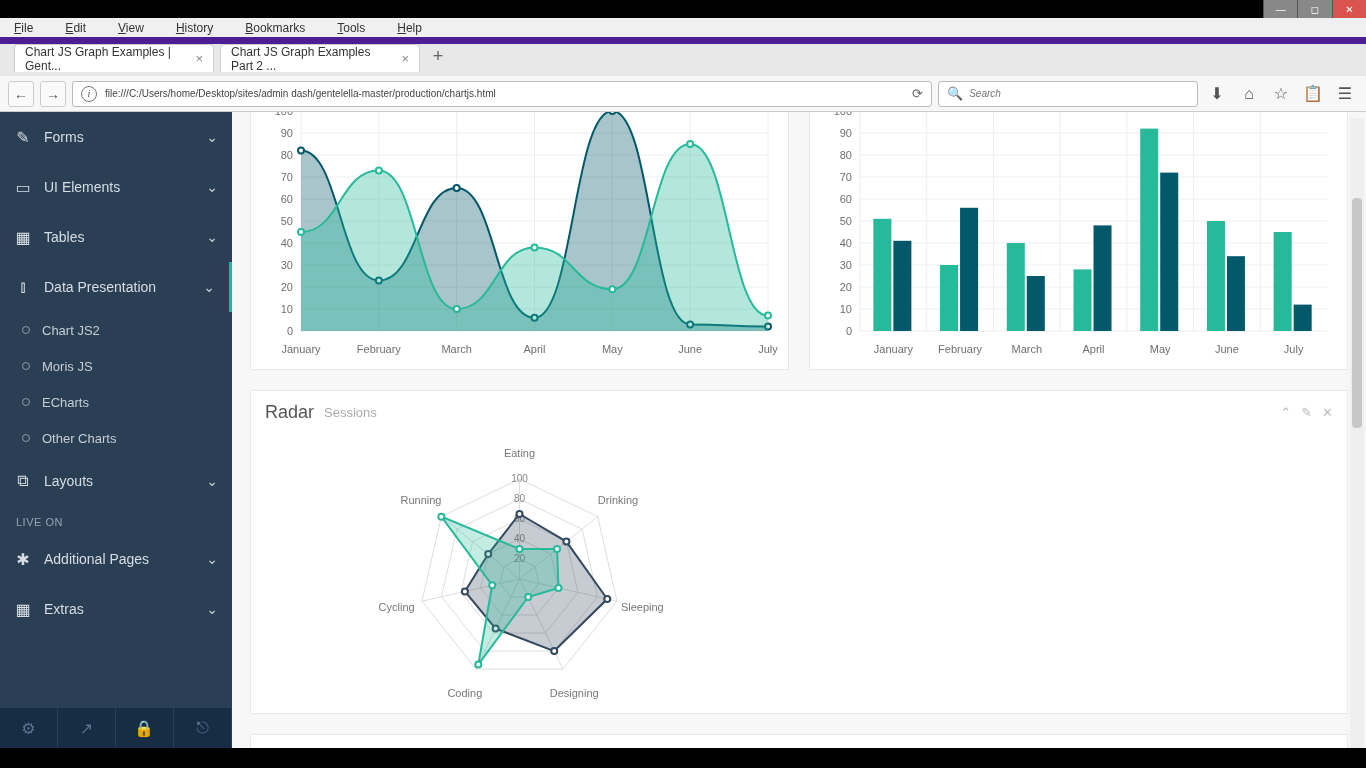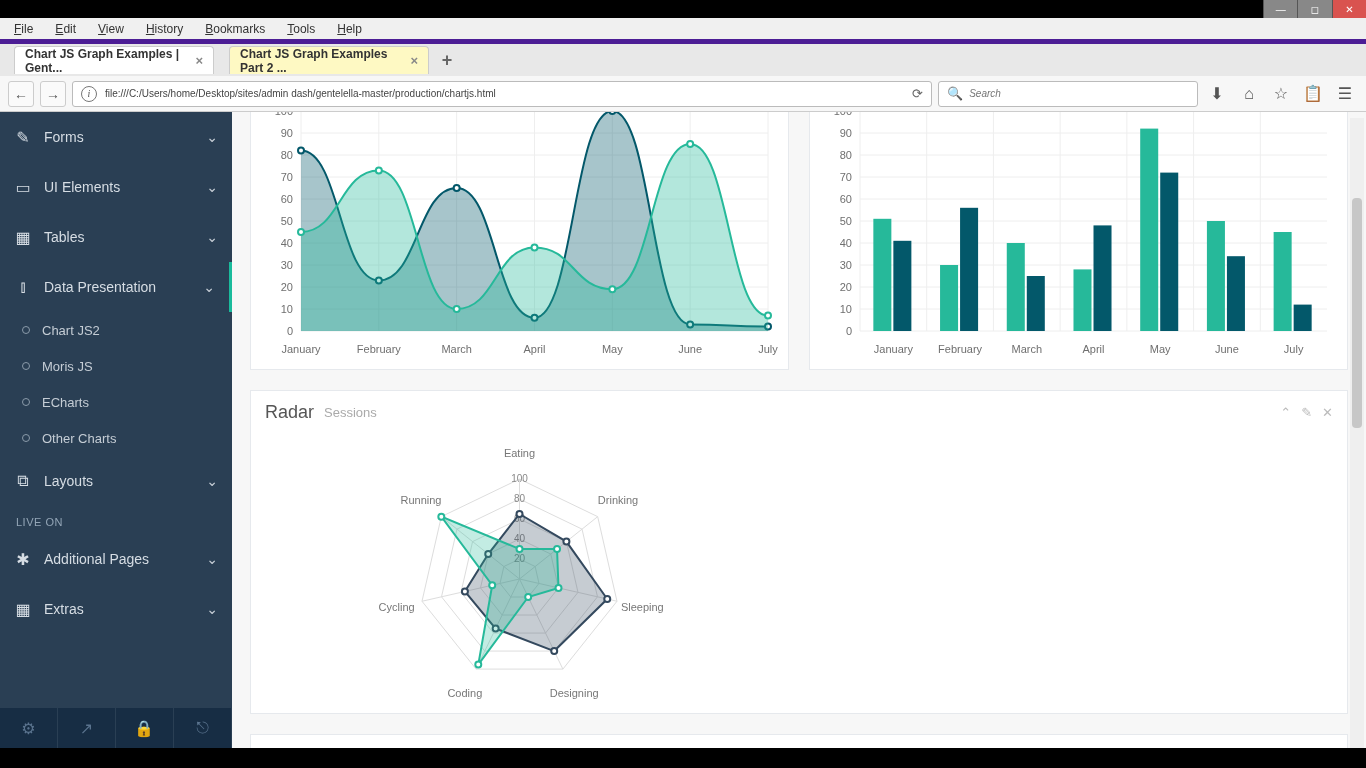--- a/index.html
+++ b/index.html
@@ -4,28 +4,28 @@
 <style>
 * { margin: 0; padding: 0; box-sizing: border-box; font-family: "Helvetica Neue", Arial, sans-serif; }
 body { background: #000; width: 1366px; height: 768px; overflow: hidden; position: relative; }
 
 
 .window-chrome { position: absolute; top: 0; right: 0; width: 103px; height: 18px; display: flex; }
 .winbtn { flex: 1; height: 18px; display: flex; align-items: center; justify-content: center; font-size: 10px; color: #fff; border-left: 1px solid #555; }
 .winmin { background: #888; } .winmax { background: #888; } .wincls { background: #d9534f; }
 
 
-.menubar { position: absolute; top: 18px; left: 0; right: 0; height: 26px; background: #f0f0f0; display: flex; align-items: center; padding: 0 6px; gap: 6px; border-bottom: 5px solid #4c1d95; }
+.menubar { position: absolute; top: 18px; left: 0; right: 0; height: 26px; background: #f0f0f0; display: flex; align-items: center; padding: 0 6px; gap: 16px; border-bottom: 7px solid #4c1d95; }
 .menubar span { padding: 0 8px; font-size: 12px; color: #333; }
 .menubar span u { text-decoration: underline; }
 
 
-.tabbar { position: absolute; top: 44px; left: 0; right: 0; height: 32px; background: #e8e8e8; display: flex; align-items: center; padding-left: 14px; font-weight: bold; }
+.tabbar { position: absolute; top: 44px; left: 0; right: 0; height: 32px; background: #e8e8e8; display: flex; align-items: flex-start; padding-left: 14px; }
 .tab { height: 28px; background: #fff; border: 1px solid #ccc; border-bottom: none; border-radius: 4px 4px 0 0; display: flex; align-items: center; padding: 0 10px; margin-right: 6px; font-size: 12px; color: #333; max-width: 200px; }
-.tab.inactive { background: #fef9c3; margin-left: 9px; }
+.tab.inactive { background: #ffffff; }
 .tab .close { margin-left: 8px; color: #888; font-size: 13px; }
 .addtab { width: 24px; height: 24px; display: flex; align-items: center; justify-content: center; color: #666; font-size: 18px; }
 
 
 .urlbar { position: absolute; top: 76px; left: 0; right: 0; height: 36px; background: #f7f7f7; border-bottom: 1px solid #ccc; display: flex; align-items: center; padding: 0 8px; gap: 6px; font-size: 13px; color: #555; }
 .navbtn { width: 26px; height: 26px; border: 1px solid #ccc; border-radius: 3px; display: flex; align-items: center; justify-content: center; background: #fafafa; font-size: 14px; }
 .addr { flex: 1; height: 26px; border: 1px solid #bbb; border-radius: 3px; background: #fff; display: flex; align-items: center; padding: 0 8px; gap: 8px; }
 .info-icon { width: 16px; height: 16px; border: 1px solid #777; border-radius: 50%; display: flex; align-items: center; justify-content: center; font-size: 10px; color: #555; font-style: italic; font-family: serif; }
 .addr input { border: none; outline: none; flex: 1; font-size: 10px; color: #444; }
 .reload { color: #666; }

